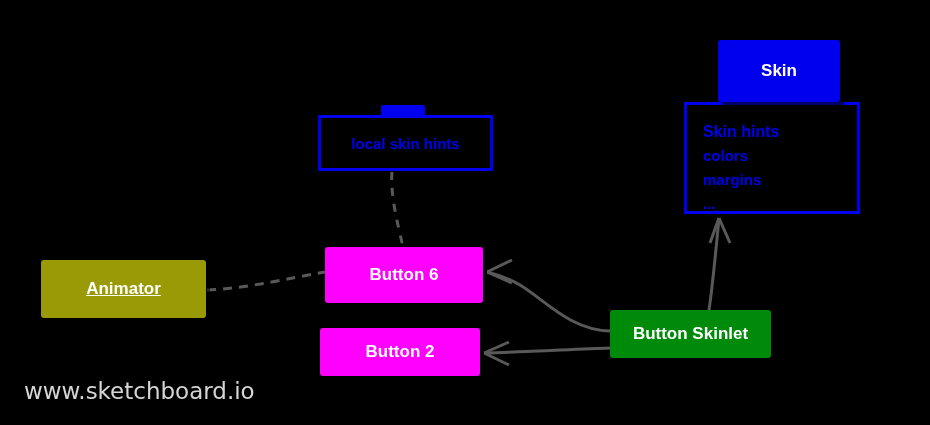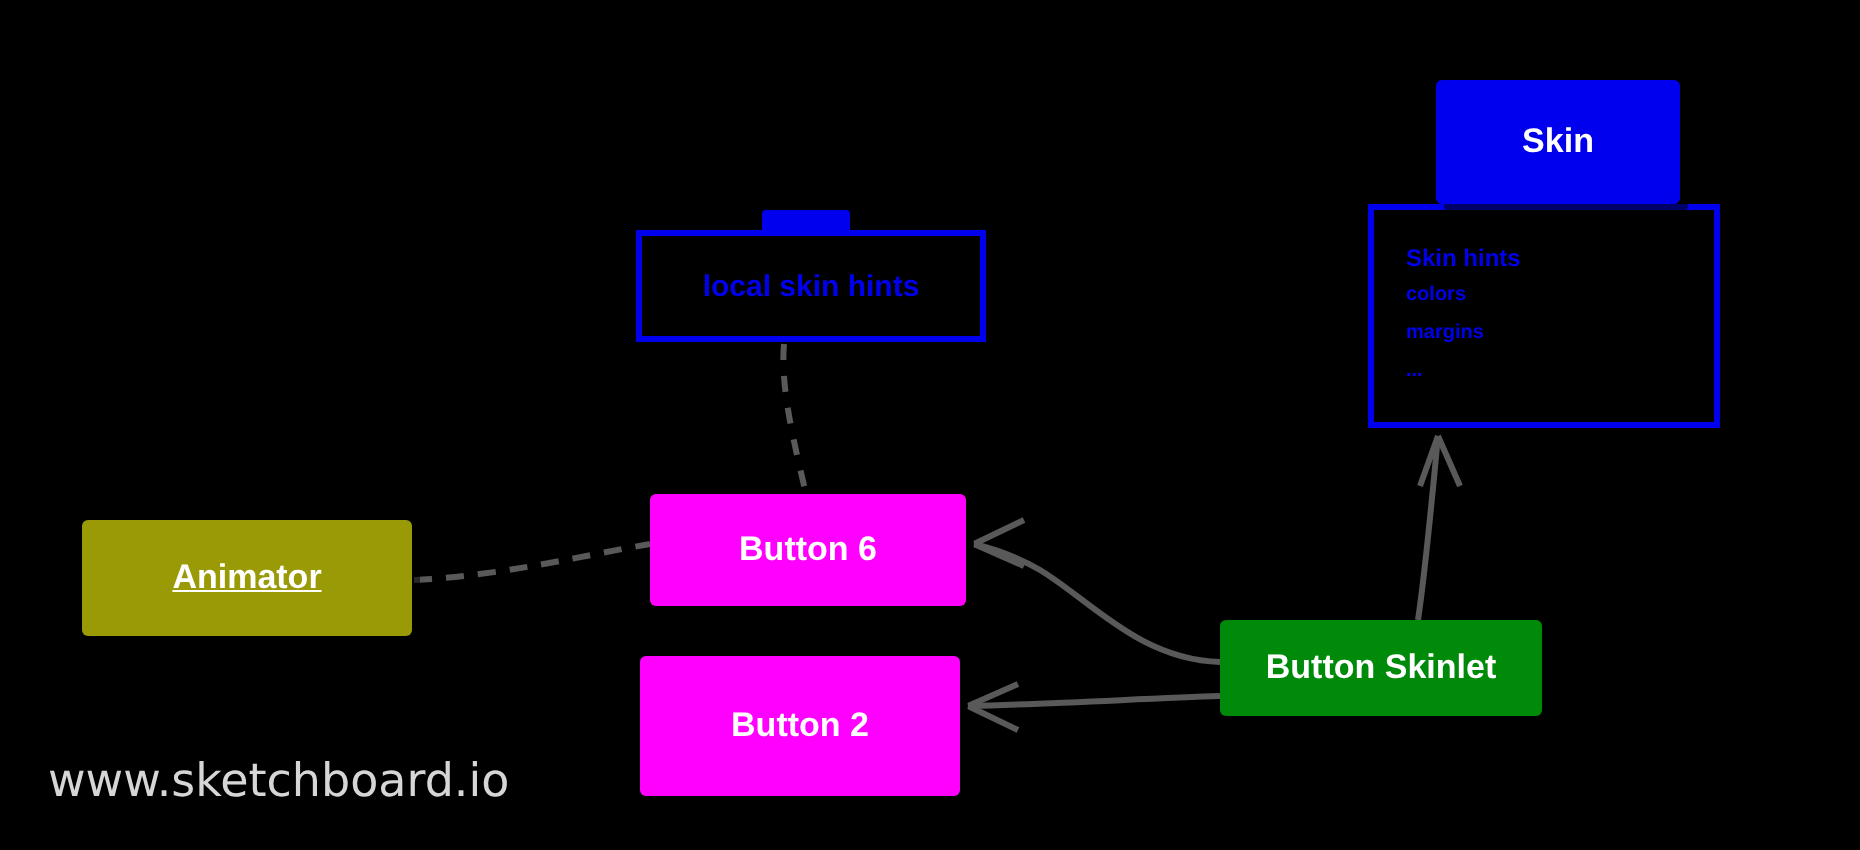--- a/index.html
+++ b/index.html
@@ -46,21 +46,21 @@
   }
   
   #node-button1 {
     left: 325px; top: 247px;
     width: 158px; height: 56px;
     background: #ff00ff;
   }
   
   #node-button2 {
     left: 320px; top: 328px;
-    width: 160px; height: 70px;
+    width: 160px; height: 48px;
     background: #ff00ff;
   }
   
   #node-skinlet {
     left: 610px; top: 310px;
     width: 161px; height: 48px;
     background: #008a09;
   }
   
   #node-skin {
@@ -85,28 +85,28 @@
   }
   #node-skin-hints {
     left: 684px; top: 102px;
     width: 176px; height: 112px;
     display: block;
     text-align: left;
     padding: 18px 0 0 16px;
     z-index: 2;
   }
   .hints-title {
-    font-size: 12px;
+    font-size: 16px;
     font-weight: bold;
     color: #0000ee;
     line-height: 1.1;
     margin-bottom: 7px;
   }
   .hints-item {
-    font-size: 10px;
+    font-size: 15px;
     font-weight: bold;
     color: #0000ee;
     line-height: 1.0;
     margin-bottom: 9px;
   }
   
   #tab-local-hints {
     position: absolute;
     left: 381px; top: 105px;
     width: 44px; height: 12px;

